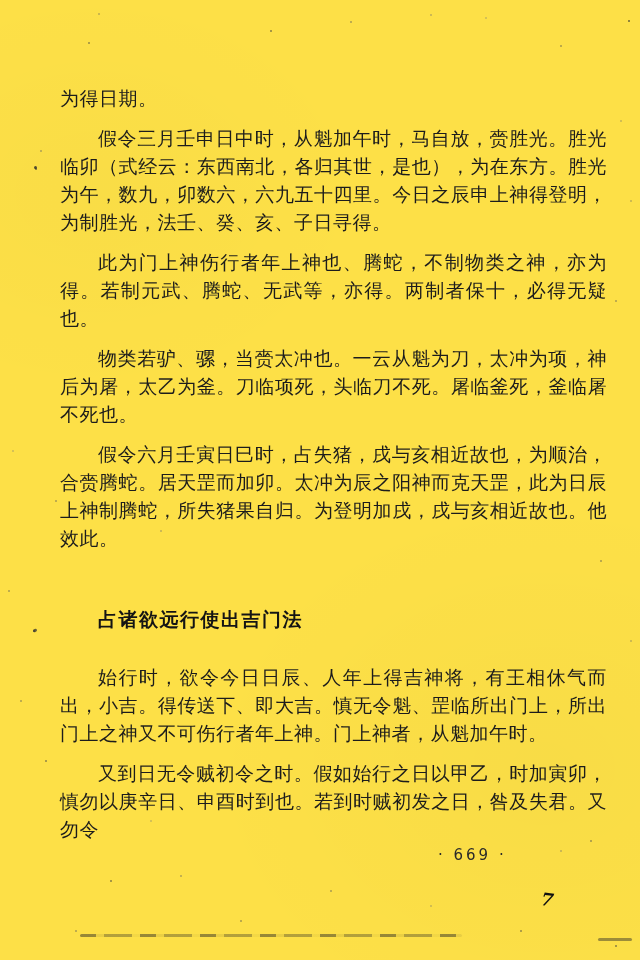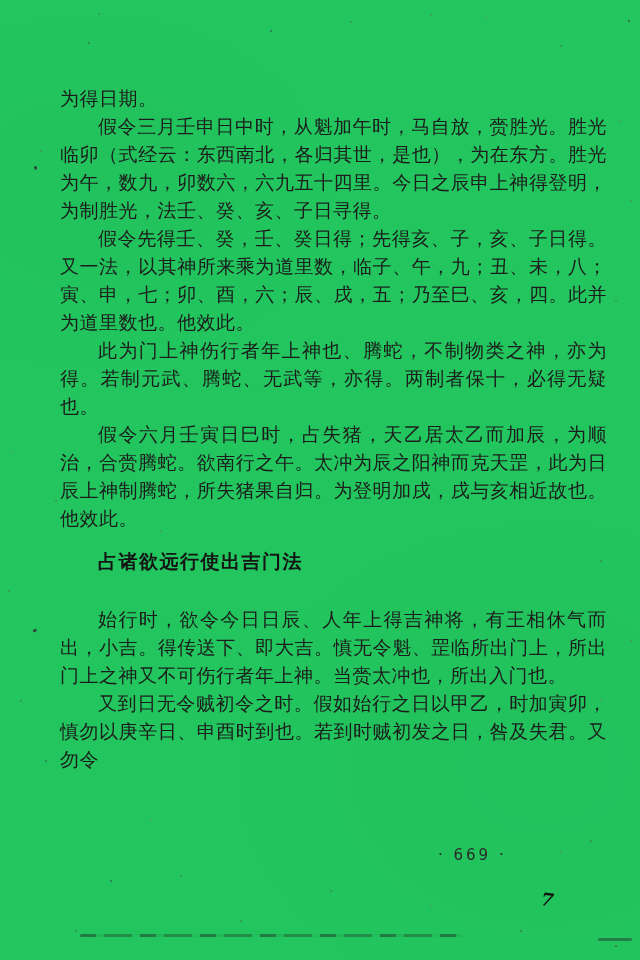--- a/index.html
+++ b/index.html
@@ -4,21 +4,21 @@
 <style>
   html, body {
     margin: 0;
     padding: 0;
     background: #ffffff;
   }
   .scan {
     position: relative;
     width: 640px;
     height: 960px;
-    background: #22c55e;
+    background: #fde047;
     overflow: hidden;
     font-family: "DejaVu Sans", "Liberation Sans", sans-serif;
   }
   
   .scan::before {
     content: "";
     position: absolute;
     inset: 0;
     background:
       radial-gradient(ellipse 400px 300px at 15% 20%, rgba(0,0,0,0.015), transparent 70%),
@@ -31,24 +31,24 @@
     top: 84px;
     width: 547px;
     color: #1c1c1c;
     font-size: 19px;
     line-height: 28px;
     text-align: justify;
     word-break: break-all;
     letter-spacing: 0.5px;
   }
   .para { margin: 0; }
-  .para.indent { text-indent: 2em; }
+  .para.indent { text-indent: 2em; margin-top: 12px; }
   .section-title {
     font-weight: bold;
-    margin: 15px 0 30px 0;
+    margin: 53px 0 30px 0;
     text-indent: 2em;
     letter-spacing: 1.5px;
     color: #141414;
   }
   .footer-page-number {
     position: absolute;
     left: 438px;
     top: 846px;
     font-size: 15px;
     letter-spacing: 3px;
@@ -156,27 +156,27 @@
 
 <div class="scan">
 
   <div class="speck"></div>
   <div class="margin-dot"></div>
   <div class="margin-dot-2"></div>
 
   <div class="text-column">
     <p class="para">为得日期。</p>
     <p class="para indent">假令三月壬申日中时，从魁加午时，马自放，赍胜光。胜光临卯（式经云：东西南北，各归其世，是也），为在东方。胜光为午，数九，卯数六，六九五十四里。今日之辰申上神得登明，为制胜光，法壬、癸、亥、子日寻得。</p>
-    <p class="para indent">假令先得壬、癸，壬、癸日得；先得亥、子，亥、子日得。又一法，以其神所来乘为道里数，临子、午，九；丑、未，八；寅、申，七；卯、酉，六；辰、戌，五；乃至巳、亥，四。此并为道里数也。他效此。</p>
     <p class="para indent">此为门上神伤行者年上神也、腾蛇，不制物类之神，亦为得。若制元武、腾蛇、无武等，亦得。两制者保十，必得无疑也。</p>
-    <p class="para indent">假令六月壬寅日巳时，占失猪，天乙居太乙而加辰，为顺治，合赍腾蛇。欲南行之午。太冲为辰之阳神而克天罡，此为日辰上神制腾蛇，所失猪果自归。为登明加戌，戌与亥相近故也。他效此。</p>
+    <p class="para indent">物类若驴、骡，当赍太冲也。一云从魁为刀，太冲为项，神后为屠，太乙为釜。刀临项死，头临刀不死。屠临釜死，釜临屠不死也。</p>
+    <p class="para indent">假令六月壬寅日巳时，占失猪，戌与亥相近故也，为顺治，合赍腾蛇。居天罡而加卯。太冲为辰之阳神而克天罡，此为日辰上神制腾蛇，所失猪果自归。为登明加戌，戌与亥相近故也。他效此。</p>
 
     <p class="section-title">占诸欲远行使出吉门法</p>
 
-    <p class="para indent">始行时，欲令今日日辰、人年上得吉神将，有王相休气而出，小吉。得传送下、即大吉。慎无令魁、罡临所出门上，所出门上之神又不可伤行者年上神。当赍太冲也，所出入门也。</p>
+    <p class="para indent">始行时，欲令今日日辰、人年上得吉神将，有王相休气而出，小吉。得传送下、即大吉。慎无令魁、罡临所出门上，所出门上之神又不可伤行者年上神。门上神者，从魁加午时。</p>
     <p class="para indent">又到日无令贼初令之时。假如始行之日以甲乙，时加寅卯，慎勿以庚辛日、申酉时到也。若到时贼初发之日，咎及失君。又勿令</p>
   </div>
 
   <div class="footer-page-number">· 669 ·</div>
 
   <div class="ink-mark">7</div>
 
   <div class="smudge-line"></div>
   <div class="smudge-line-2"></div>
 

